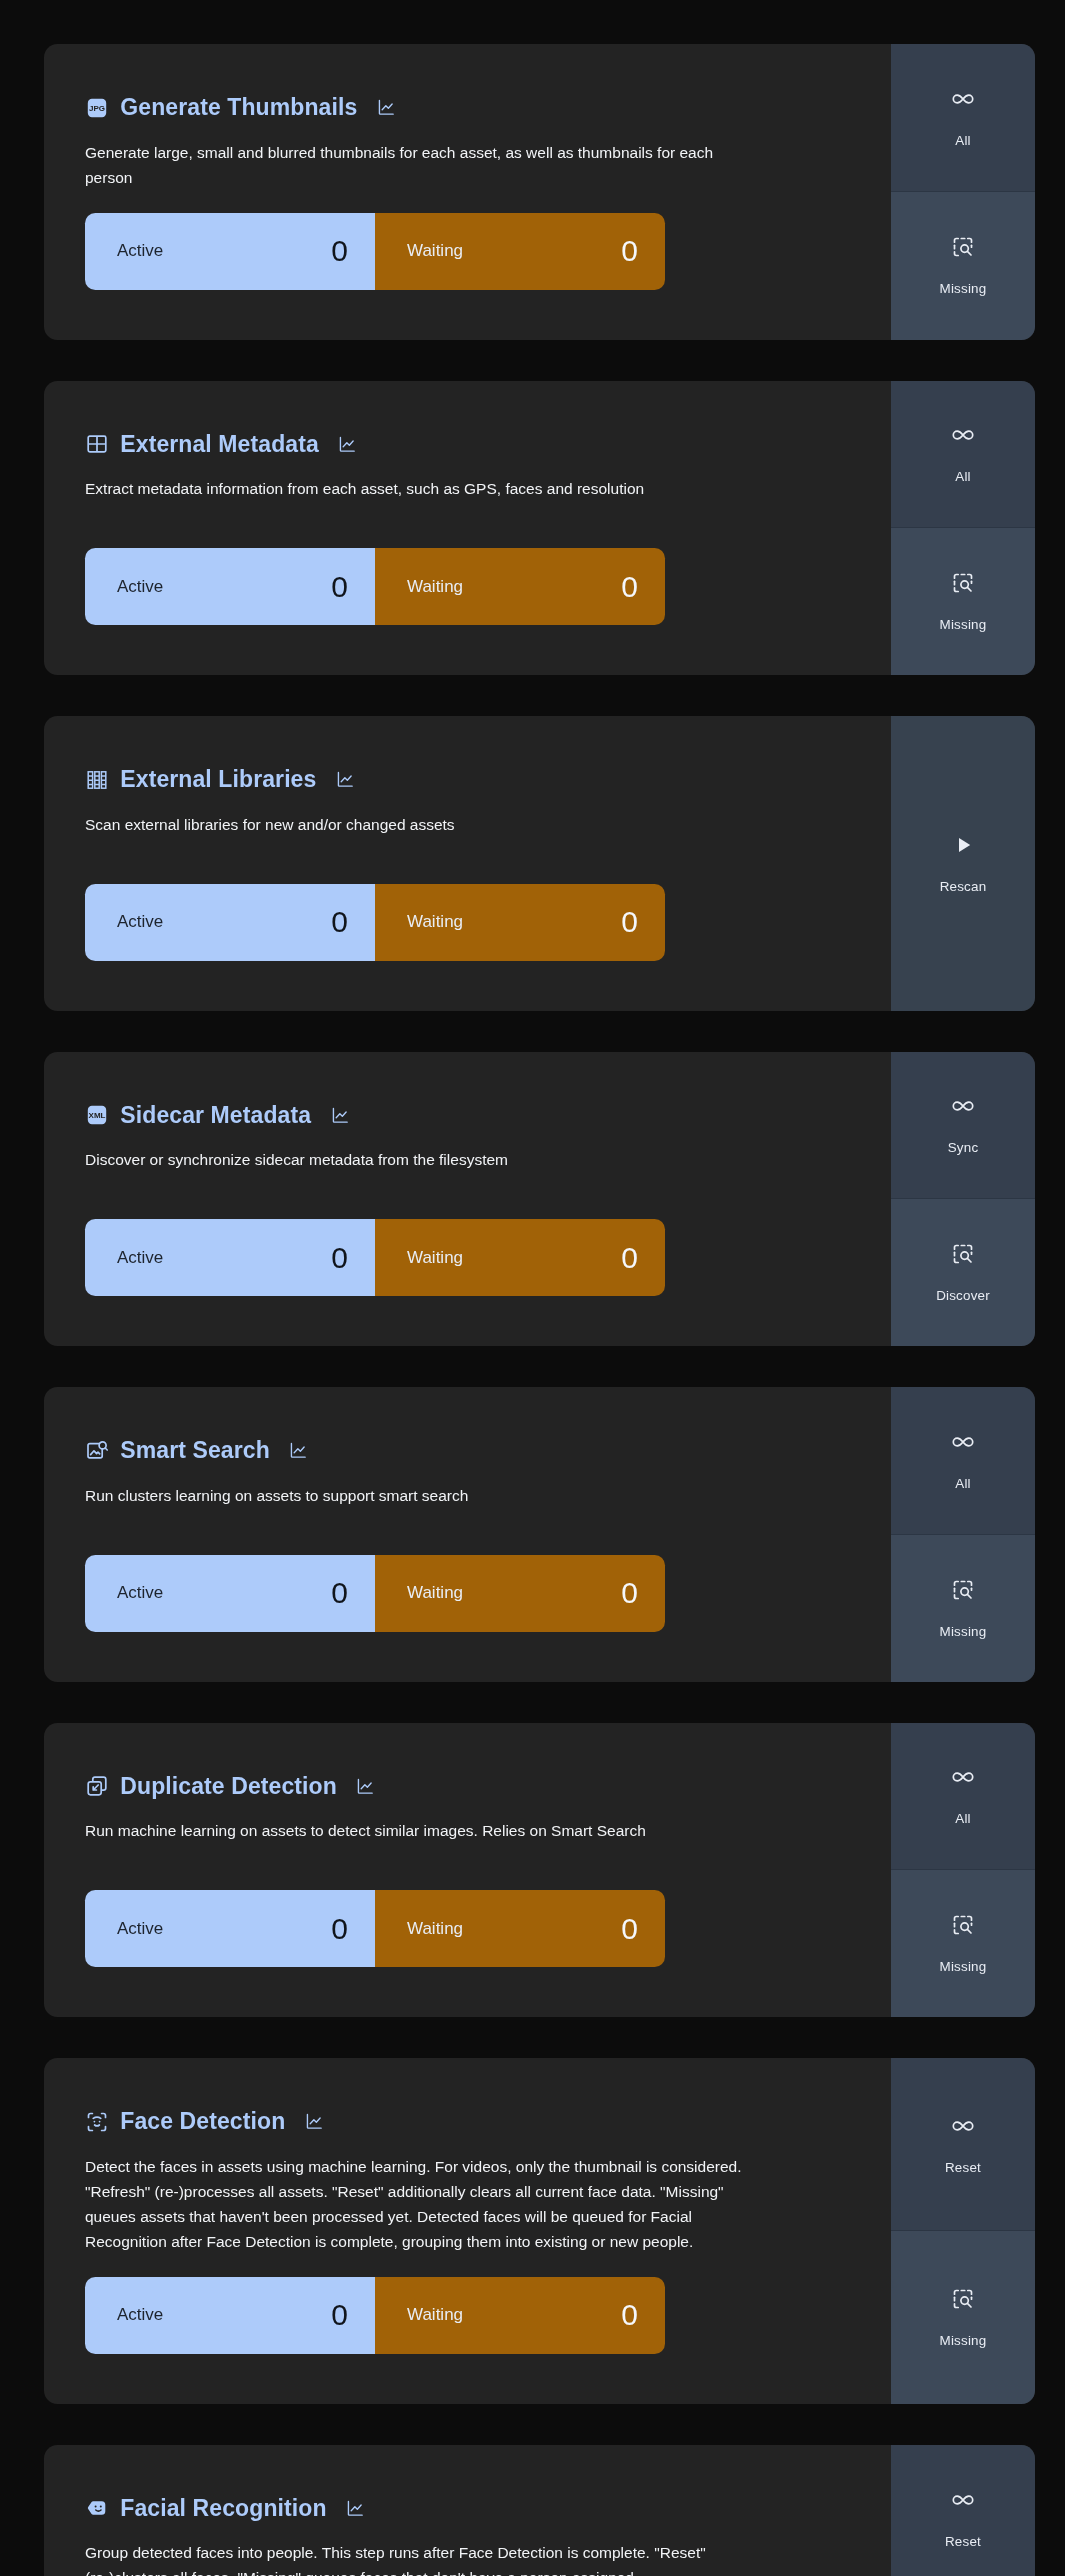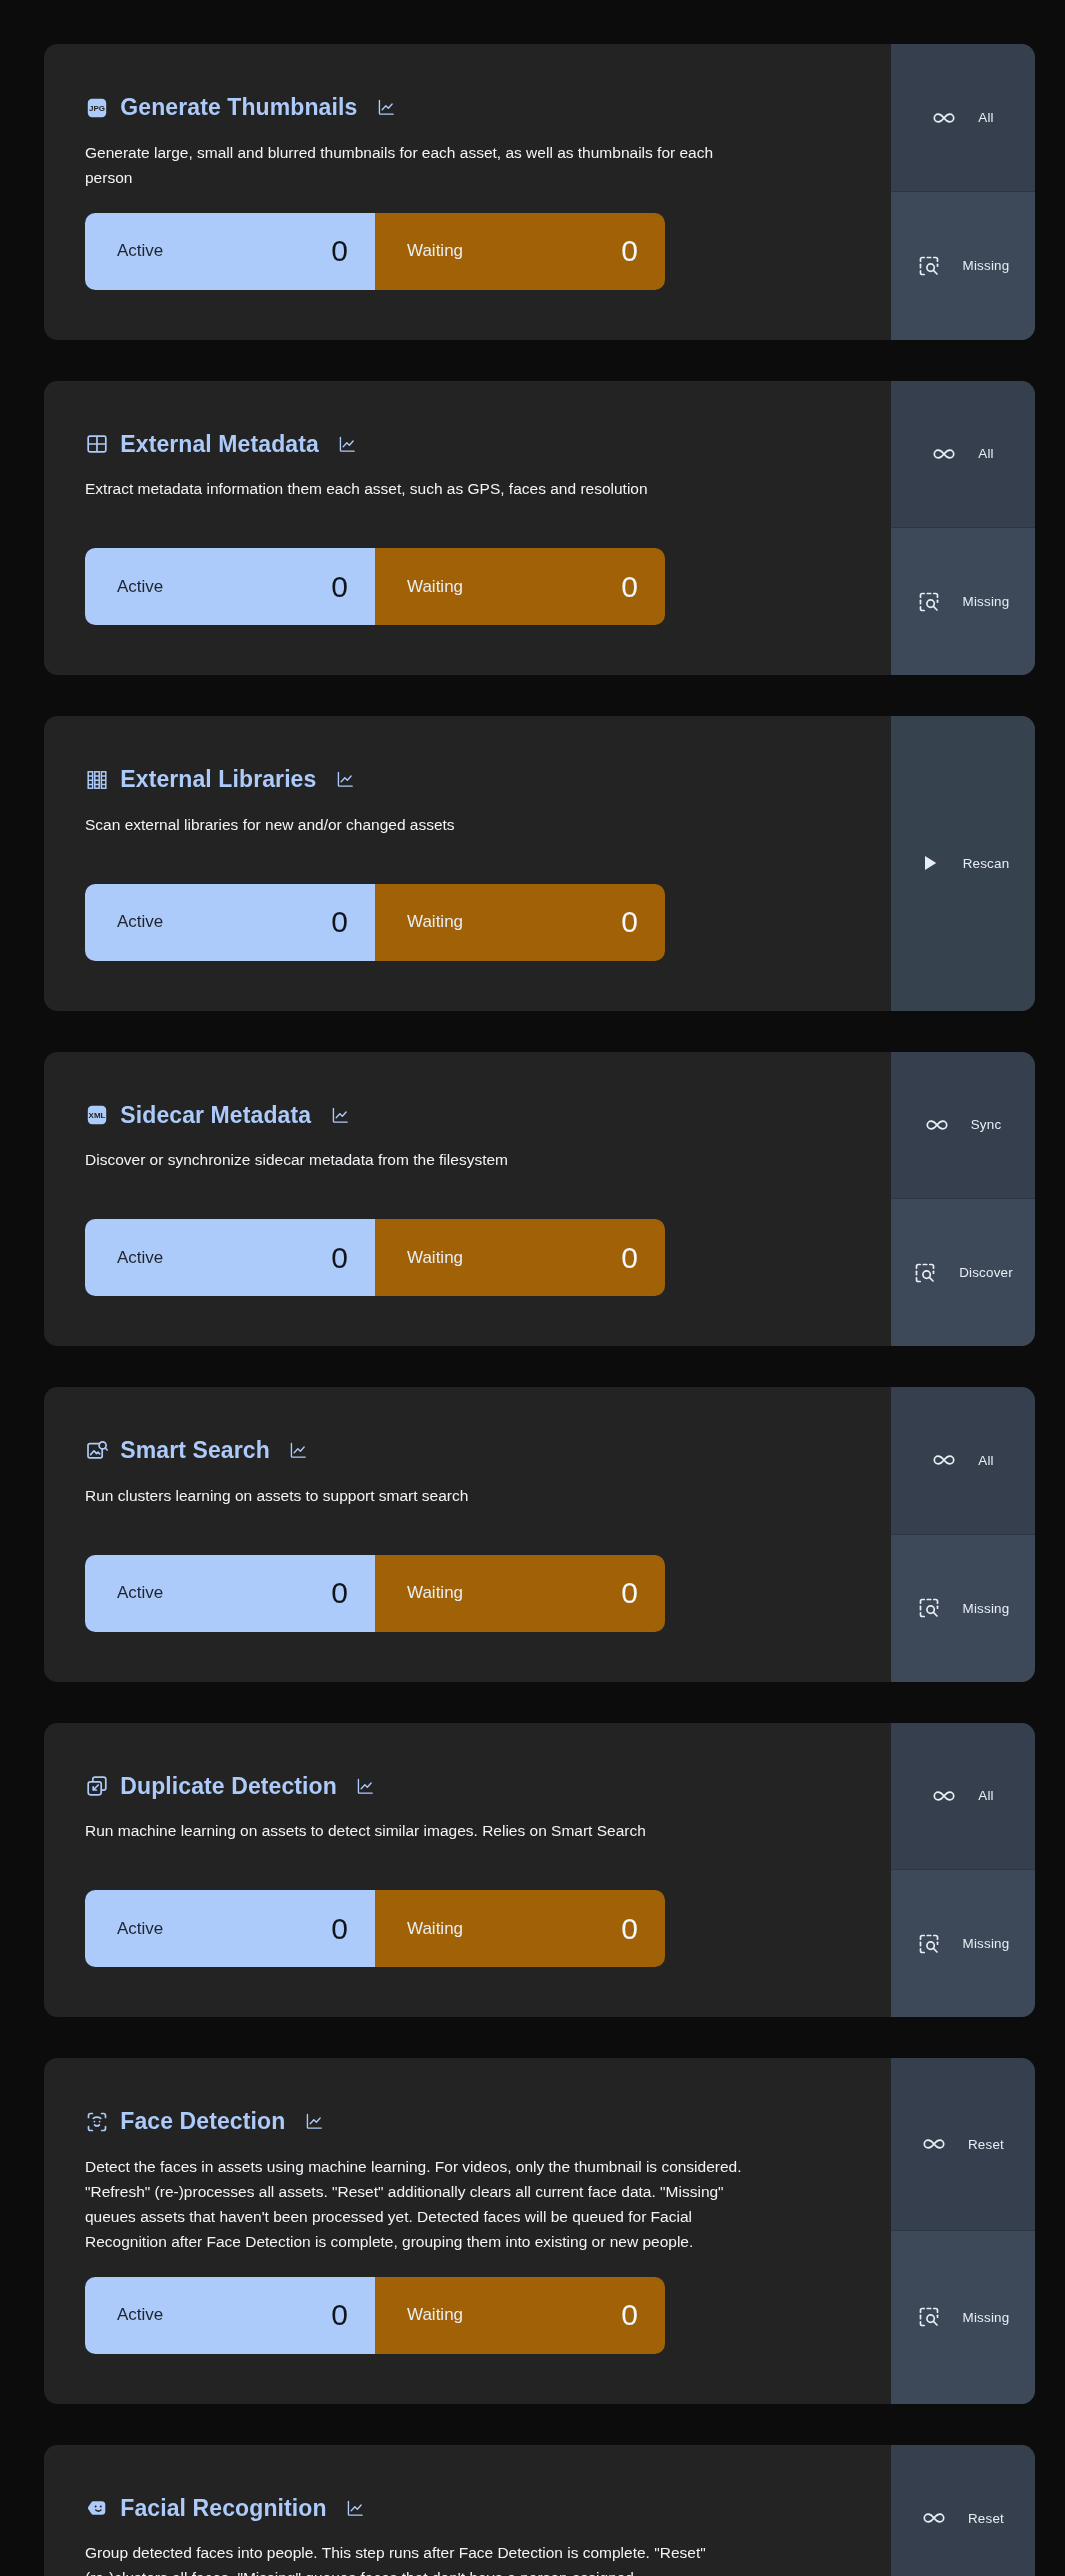--- a/index.html
+++ b/index.html
@@ -87,21 +87,21 @@
     font-weight:300;
   }
   .job-actions{
     width:144px;
     display:flex;
     flex-direction:column;
   }
   .action-btn{
     flex:1;
     display:flex;
-    flex-direction:row;
+    flex-direction:column;
     align-items:center;
     justify-content:center;
     gap:22px;
     border:none;
     padding:0;
     cursor:pointer;
     color:#e9edf4;
     font-family:inherit;
   }
   .action-btn:nth-child(1){background:#353f4e;}
@@ -183,21 +183,21 @@
             </svg>
           </span>
         <h2 class="job-title">External Metadata</h2>
         <span class="chart-icon">
             <svg viewBox="0 0 24 24">
               <path d="M4 4v15.2c0 .44.36.8.8.8H20" fill="none" stroke="currentColor" stroke-width="1.6" stroke-linecap="round"></path>
               <path d="M7.2 14.8l4.3-4.6 2.9 2.9 4.4-5" fill="none" stroke="currentColor" stroke-width="1.6" stroke-linecap="round" stroke-linejoin="round"></path>
             </svg>
           </span>
       </div>
-      <p class="job-description"><span>Extract metadata information them each asset, such as GPS, faces and resolution</span></p>
+      <p class="job-description"><span>Extract metadata information from each asset, such as GPS, faces and resolution</span></p>
       <div class="job-stats">
         <div class="stat stat-active">
           <span class="stat-label">Active</span>
           <span class="stat-value">0</span>
         </div>
         <div class="stat stat-waiting">
           <span class="stat-label">Waiting</span>
           <span class="stat-value">0</span>
         </div>
       </div>

